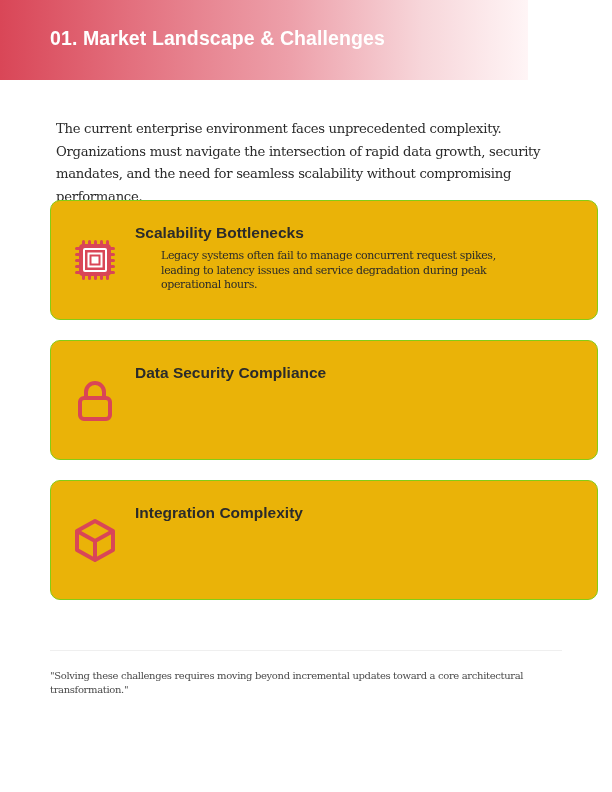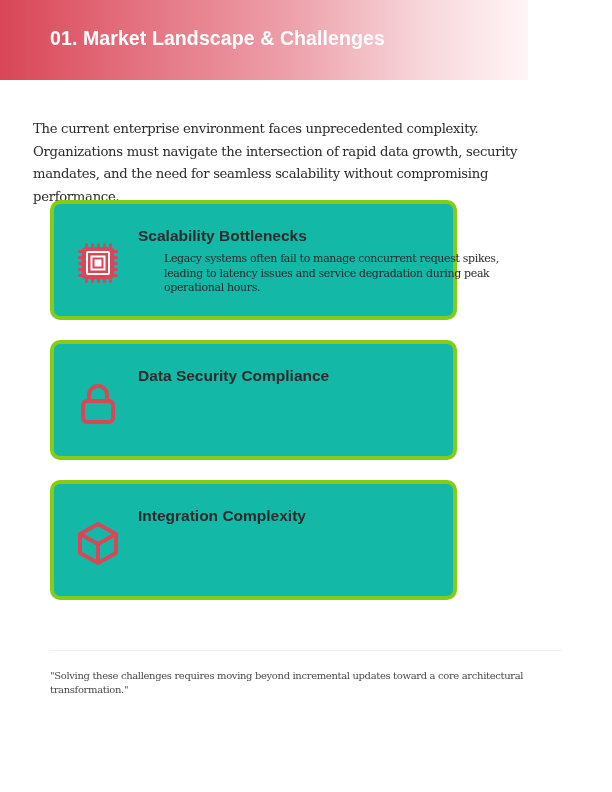--- a/index.html
+++ b/index.html
@@ -10,28 +10,28 @@
       position: absolute; left: 0; top: 0; width: 528px; height: 80px;
       background: linear-gradient(90deg, #d94657 0%, #e3707e 25%, #eda0aa 55%, #f7d6da 80%, #fff5f6 100%);
     }
     .header-title {
       position: absolute; left: 50px; top: 27px;
       font-family: "Liberation Sans", sans-serif; font-weight: 700;
       font-size: 19.5px; color: #ffffff; letter-spacing: 0.1px;
     }
 
     .intro {
-      position: absolute; left: 33px; top: 118px; width: 500px;
+      position: absolute; left: 56px; top: 118px; width: 500px;
       font-family: "DejaVu Serif", serif; font-size: 13.2px; line-height: 22.5px;
       color: #2a2a2a; letter-spacing: -0.3px;
     }
 
     .card {
-      position: absolute; left: 50px; width: 407px; height: 120px;
-      background: #14b8a6; border: 4px solid #84cc16; border-radius: 10px;
+      position: absolute; left: 50px; width: 548px; height: 120px;
+      background: #eab308; border: 1px solid #84cc16; border-radius: 10px;
     }
     .card-icon {
       position: absolute; left: 22px; top: 37px; width: 44px; height: 44px;
     }
     .card-title {
       position: absolute; left: 84px; top: 23px;
       font-family: "Liberation Sans", sans-serif; font-weight: 700;
       font-size: 15.5px; color: #2b2b2b;
     }
     .card-desc {

